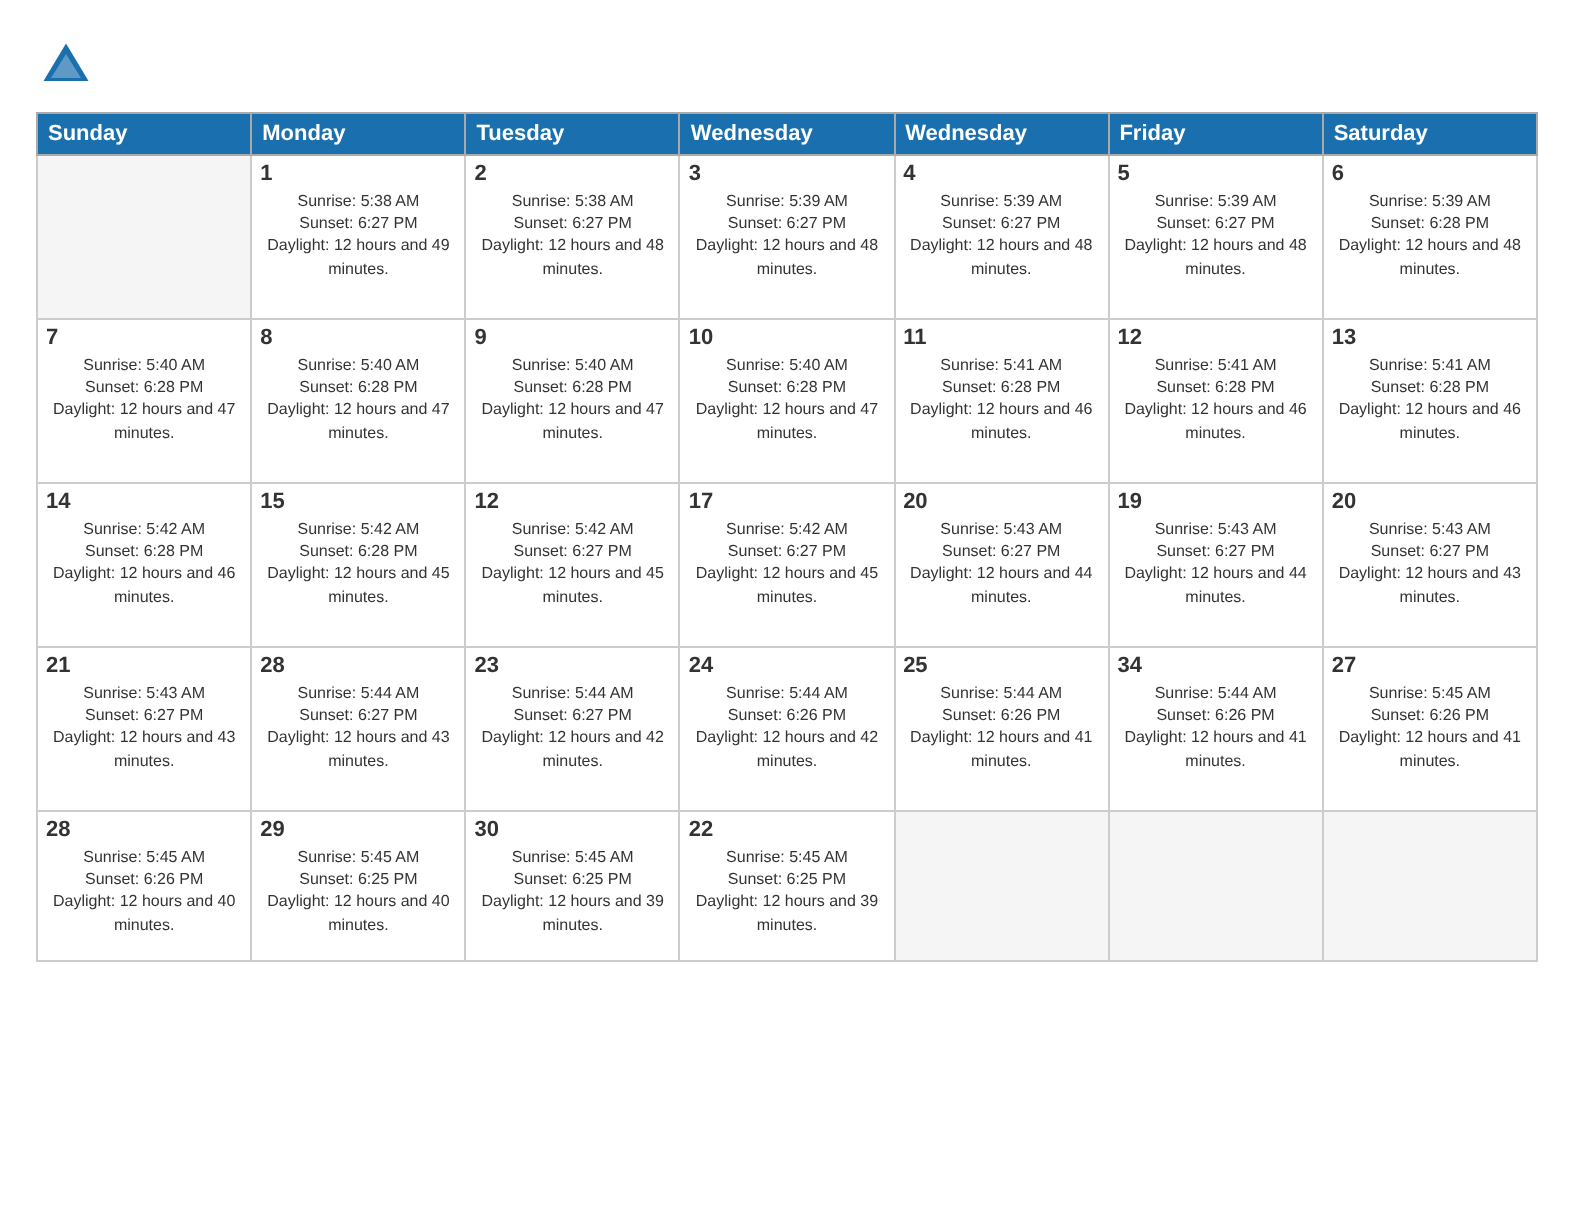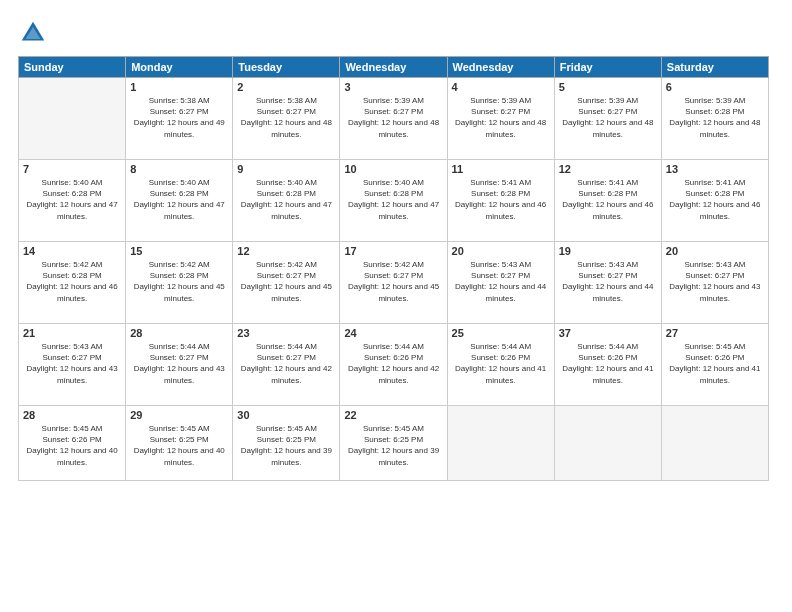--- a/index.html
+++ b/index.html
@@ -241,21 +241,21 @@
           </td>
           <td>
             <span class="day-num">24</span>
             <div class="day-info">Sunrise: 5:44 AM<br>Sunset: 6:26 PM<br>Daylight: 12 hours and 42 minutes.</div>
           </td>
           <td>
             <span class="day-num">25</span>
             <div class="day-info">Sunrise: 5:44 AM<br>Sunset: 6:26 PM<br>Daylight: 12 hours and 41 minutes.</div>
           </td>
           <td>
-            <span class="day-num">37</span>
+            <span class="day-num">34</span>
             <div class="day-info">Sunrise: 5:44 AM<br>Sunset: 6:26 PM<br>Daylight: 12 hours and 41 minutes.</div>
           </td>
           <td>
             <span class="day-num">27</span>
             <div class="day-info">Sunrise: 5:45 AM<br>Sunset: 6:26 PM<br>Daylight: 12 hours and 41 minutes.</div>
           </td>
         </tr>
         <tr class="last-row">
           <td>
             <span class="day-num">28</span>

